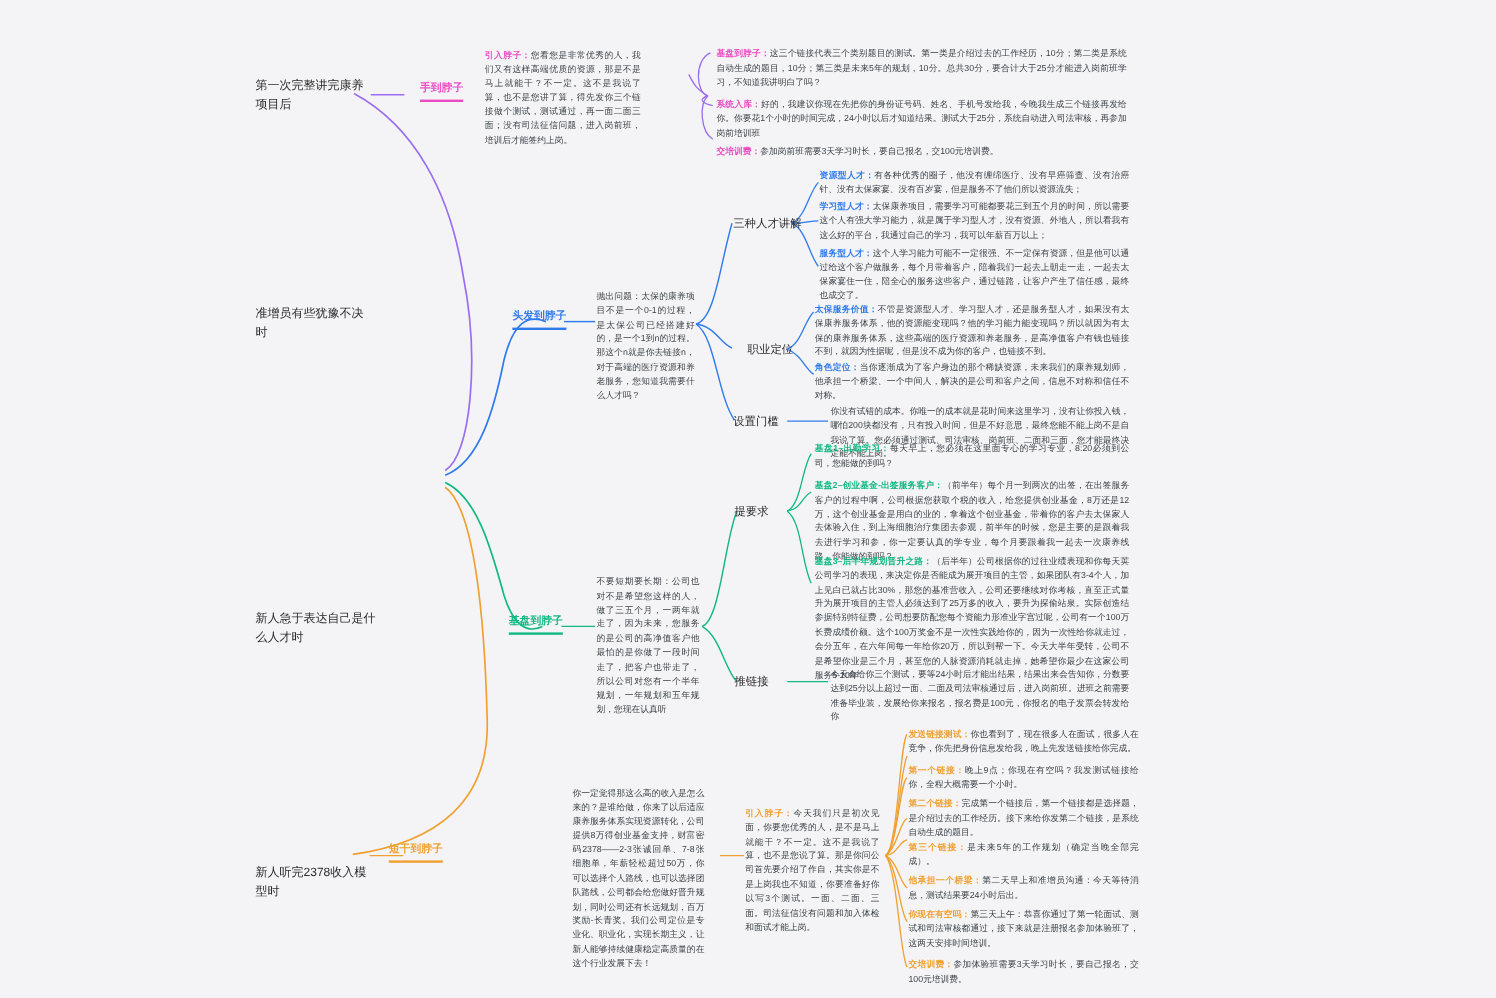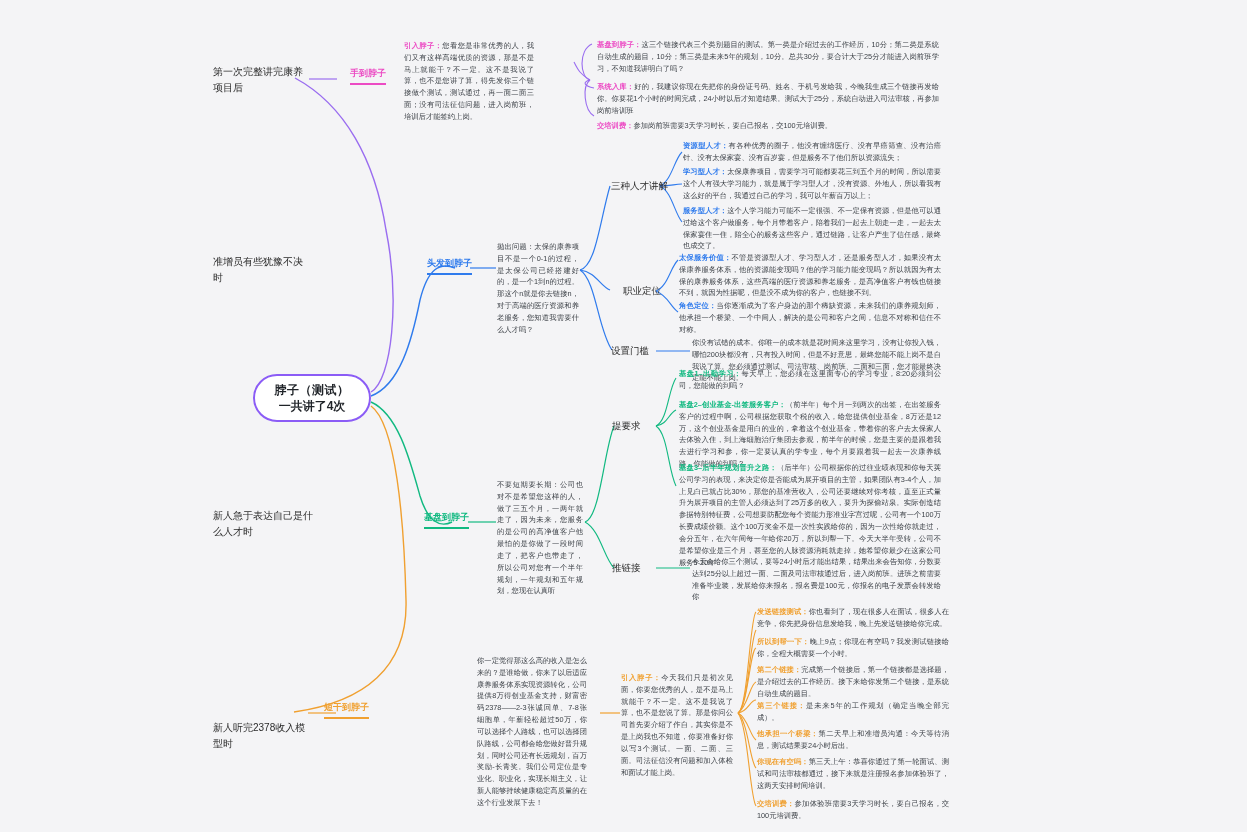--- a/index.html
+++ b/index.html
@@ -124,24 +124,20 @@
     <path d="M738,713 C748,708 750,640 756,630" fill="none" stroke="#f0a030" stroke-width="1.1"></path>
     <path d="M738,713 C748,708 750,616 756,612" fill="none" stroke="#f0a030" stroke-width="1.1"></path>
     <path d="M738,713 C748,706 750,650 756,648" fill="none" stroke="#f0a030" stroke-width="1.1"></path>
     <path d="M738,713 C748,706 750,684 756,682" fill="none" stroke="#f0a030" stroke-width="1.1"></path>
     <path d="M738,713 C748,712 750,700 756,700" fill="none" stroke="#f0a030" stroke-width="1.1"></path>
     <path d="M738,713 C748,718 750,736 756,740" fill="none" stroke="#f0a030" stroke-width="1.1"></path>
     <path d="M738,713 C748,722 750,762 756,768" fill="none" stroke="#f0a030" stroke-width="1.1"></path>
     <path d="M738,713 C748,726 750,798 756,806" fill="none" stroke="#f0a030" stroke-width="1.1"></path>
   </svg>
 
-  <div class="node root">
-    <div class="l1">脖子（测试）</div>
-    <div class="l2">一共讲了4次</div>
-  </div>
 
   <div class="node btitle" style="left:213px; top:64px; width:98px;">第一次完整讲完康养项目后</div>
 
   <div class="node clabel" style="left:338px; top:68px; color:#ec4bc4;margin-left:12px;">
     <span>手到脖子</span>
     <span class="ul" style="background:#ec4bc4;"></span>
   </div>
 
   <div class="node para" style="left:404px; top:40px; width:130px;">
     <p><span class="k kw-pink">引入脖子：</span><span>您看您是非常优秀的人，我们又有这样高端优质的资源，那是不是马上就能干？不一定。这不是我说了算，也不是您讲了算，得先发你三个链接做个测试，测试通过，再一面二面三面；没有司法征信问题，进入岗前班，培训后才能签约上岗。</span></p>
@@ -233,21 +229,21 @@
   </div>
 
   <div class="node para" style="left:621px; top:672px; width:112px;">
     <p><span class="k kw-orange">引入脖子：</span><span>今天我们只是初次见面，你要您优秀的人，是不是马上就能干？不一定。这不是我说了算，也不是您说了算。那是你问公司首先要介绍了作自，其实你是不是上岗我也不知道，你要准备好你以写3个测试。一面、二面、三面。司法征信没有问题和加入体检和面试才能上岗。</span></p>
   </div>
 
   <div class="node para" style="left:757px; top:606px; width:192px;">
     <p><span class="k kw-orange">发送链接测试：</span><span>你也看到了，现在很多人在面试，很多人在竞争，你先把身份信息发给我，晚上先发送链接给你完成。</span></p>
   </div>
   <div class="node para" style="left:757px; top:636px; width:192px;">
-    <p><span class="k kw-orange">所以到帮一下：</span><span>晚上9点；你现在有空吗？我发测试链接给你，全程大概需要一个小时。</span></p>
+    <p><span class="k kw-orange">第一个链接：</span><span>晚上9点；你现在有空吗？我发测试链接给你，全程大概需要一个小时。</span></p>
   </div>
   <div class="node para" style="left:757px; top:664px; width:192px;">
     <p><span class="k kw-orange">第二个链接：</span><span>完成第一个链接后，第一个链接都是选择题，是介绍过去的工作经历。接下来给你发第二个链接，是系统自动生成的题目。</span></p>
   </div>
   <div class="node para" style="left:757px; top:700px; width:192px;">
     <p><span class="k kw-orange">第三个链接：</span><span>是未来5年的工作规划（确定当晚全部完成）。</span></p>
   </div>
   <div class="node para" style="left:757px; top:728px; width:192px;">
     <p><span class="k kw-orange">他承担一个桥梁：</span><span>第二天早上和准增员沟通：今天等待消息，测试结果要24小时后出。</span></p>
   </div>

